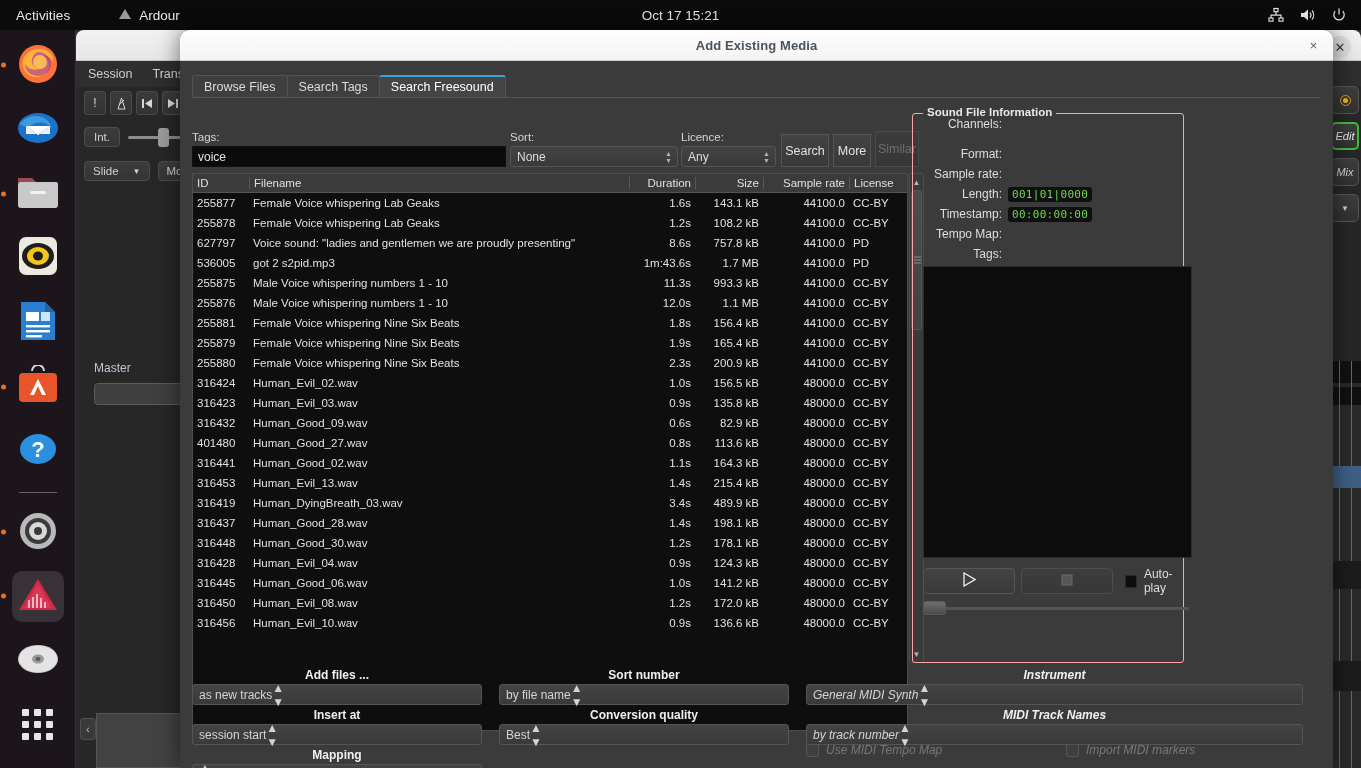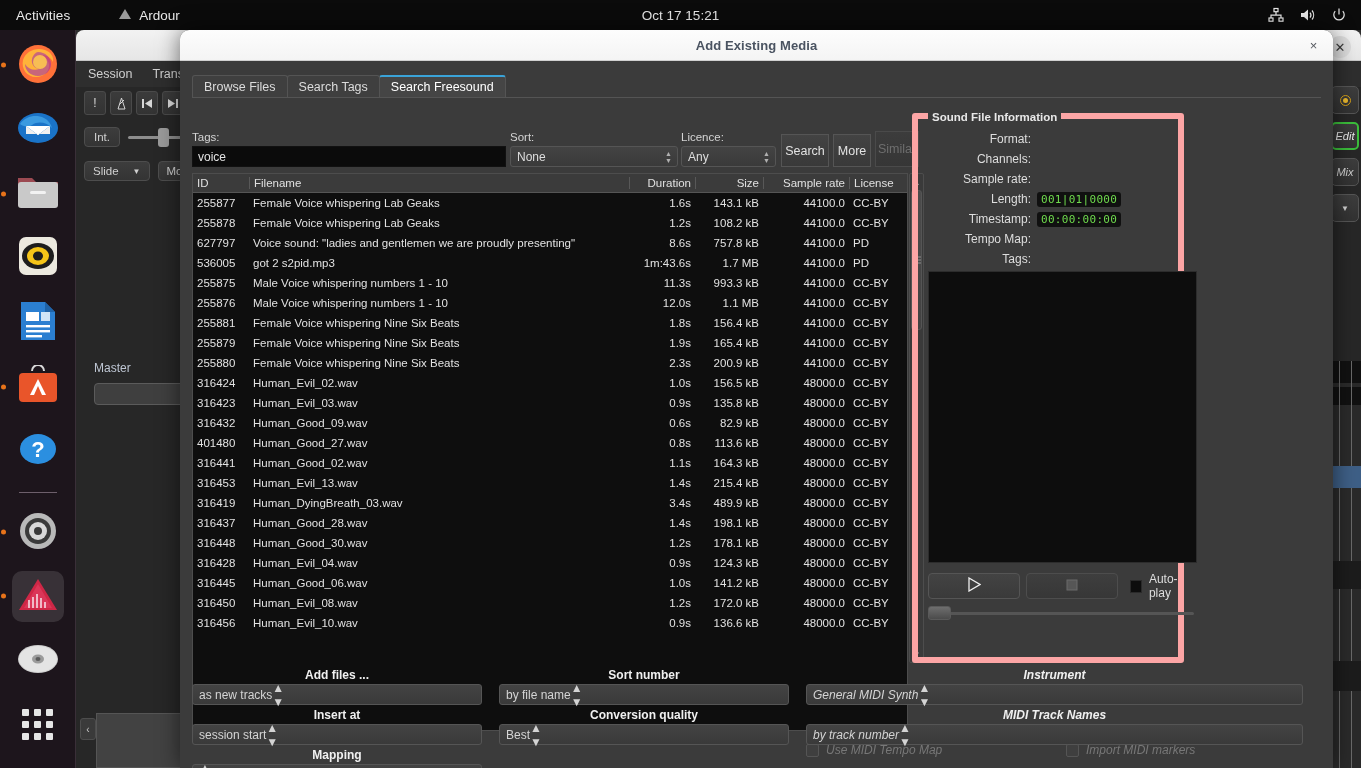--- a/index.html
+++ b/index.html
@@ -264,21 +264,21 @@
   .vs-thumb {
     position: absolute; left: 1px; top: 16px; width: 11px; height: 140px;
     background: linear-gradient(#4c4c4c,#424242); border: 1px solid #555; border-radius: 3px;
   }
   .vs-grip { position: absolute; left: 2px; top: 50%; transform: translateY(-50%); width: 7px; }
   .vs-grip i { display: block; height: 1px; background: #8d8d8d; margin: 2px 0; }
 
   
   .sfi {
     position: absolute; left: 732px; top: 52px; width: 272px; height: 550px;
-    border: 6px solid #fca5a5; border-radius: 3px; padding-left: 24px;
+    border: 1px solid #fca5a5; border-radius: 3px;
   }
   .sfi-legend {
     position: absolute; left: 10px; top: -8px; padding: 0 4px; background: #3b3b3b;
     font-size: 11.5px; font-weight: bold; color: #e8e8e8;
   }
   .sfi-row { display: flex; align-items: center; height: 20px; padding-left: 10px; }
   .sfi-lab { width: 85px; text-align: right; font-size: 12px; color: #dedede; padding-right: 6px; }
   .clockfield {
     background: #101010; border-radius: 3px; color: #6fdc4d;
     font-family: "DejaVu Sans Mono", monospace; font-size: 11px;
@@ -855,26 +855,26 @@
               <i></i>
               <i></i>
             </div>
         </div>
         <div class="vs-arrow" style="bottom:1px;">▼</div>
       </div>
 
       <div class="sfi">
         <div class="sfi-legend">Sound File Information</div>
 
+        <div class="sfi-row">
+          <span class="sfi-lab">Channels:</span>
+          <span></span>
+        </div>
         <div class="sfi-row" style="margin-top:10px;">
           <span class="sfi-lab">Format:</span>
-          <span></span>
-        </div>
-        <div class="sfi-row">
-          <span class="sfi-lab">Channels:</span>
           <span></span>
         </div>
         <div class="sfi-row">
           <span class="sfi-lab">Sample rate:</span>
           <span></span>
         </div>
         <div class="sfi-row">
           <span class="sfi-lab">Length:</span>
           <span class="clockfield">001|01|0000</span>
         </div>

